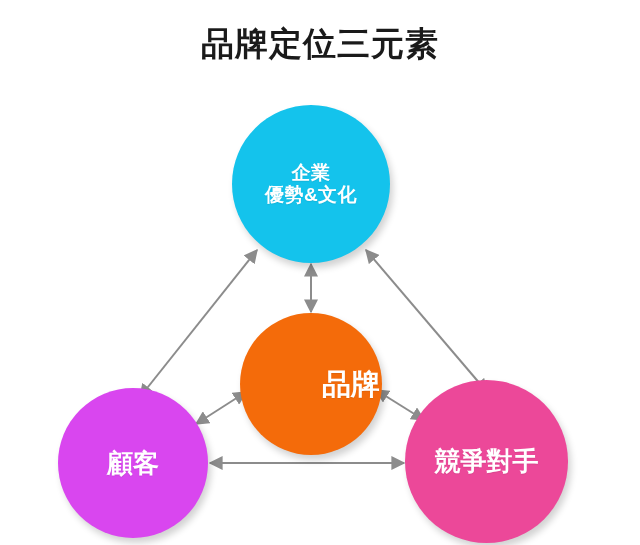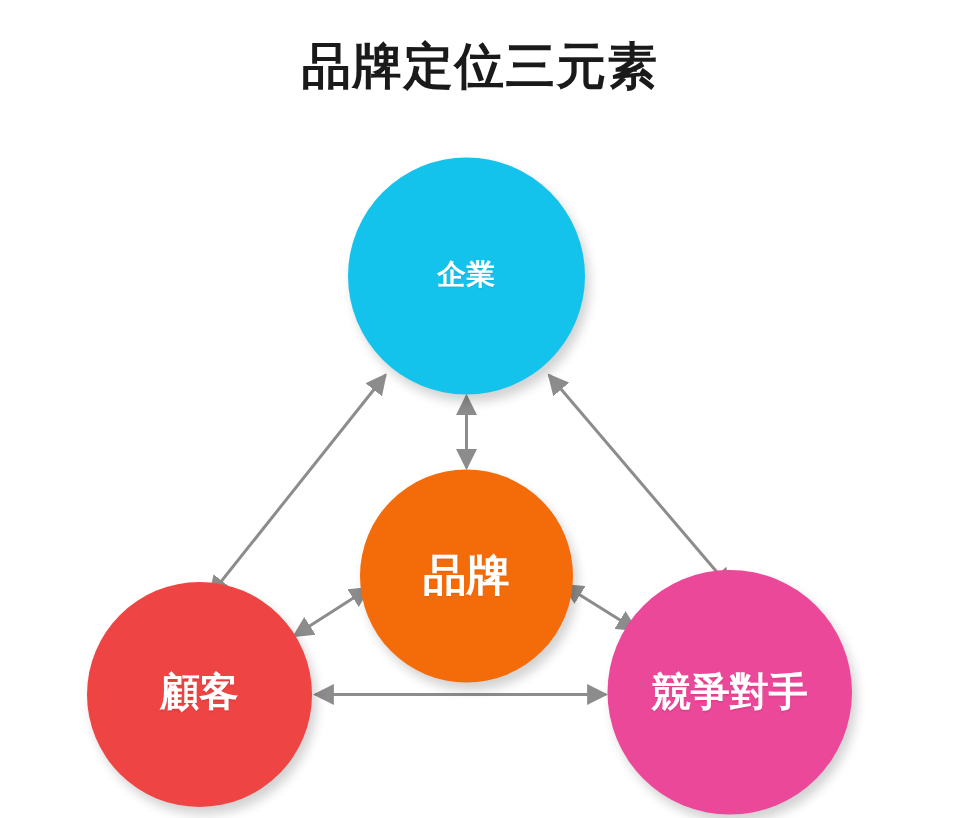--- a/index.html
+++ b/index.html
@@ -65,20 +65,21 @@
     height: 158px;
     font-size: 19px;
   }
   #node-company .label { letter-spacing: 0.5px; }
   #node-brand {
     left: 240px;
     top: 313px;
     width: 142px;
     height: 142px;
     font-size: 29px;
+    text-align: right;
   }
   #node-customer {
     left: 58px;
     top: 388px;
     width: 150px;
     height: 150px;
     font-size: 26px;
   }
   #node-competitor {
     left: 405px;
@@ -111,28 +112,29 @@
     <line x1="311" y1="264" x2="311" y2="312" stroke="#8c8c8c" stroke-width="2" marker-start="url(#ah)" marker-end="url(#ah)"></line>
 
     <line x1="246" y1="392" x2="196" y2="424" stroke="#8c8c8c" stroke-width="2" marker-start="url(#ah)" marker-end="url(#ah)"></line>
 
     <line x1="376" y1="390" x2="424" y2="420" stroke="#8c8c8c" stroke-width="2" marker-start="url(#ah)" marker-end="url(#ah)"></line>
   </svg>
 
   <div class="node" id="node-company" style="background:#14c3ec;">
     <span class="label">
       <span>企業</span><br>
+      <span>優勢&amp;文化</span>
     </span>
   </div>
 
   <div class="node" id="node-brand" style="background:#f46b0a;">
     <span class="label">品牌</span>
   </div>
 
-  <div class="node" id="node-customer" style="background:#ef4444;font-family:Liberation Mono, monospace;">
+  <div class="node" id="node-customer" style="background:#d946ef;">
     <span class="label">顧客</span>
   </div>
 
   <div class="node" id="node-competitor" style="background:#ec4899;">
     <span class="label">競爭對手</span>
   </div>
 
 </div>
 
 </body></html>

